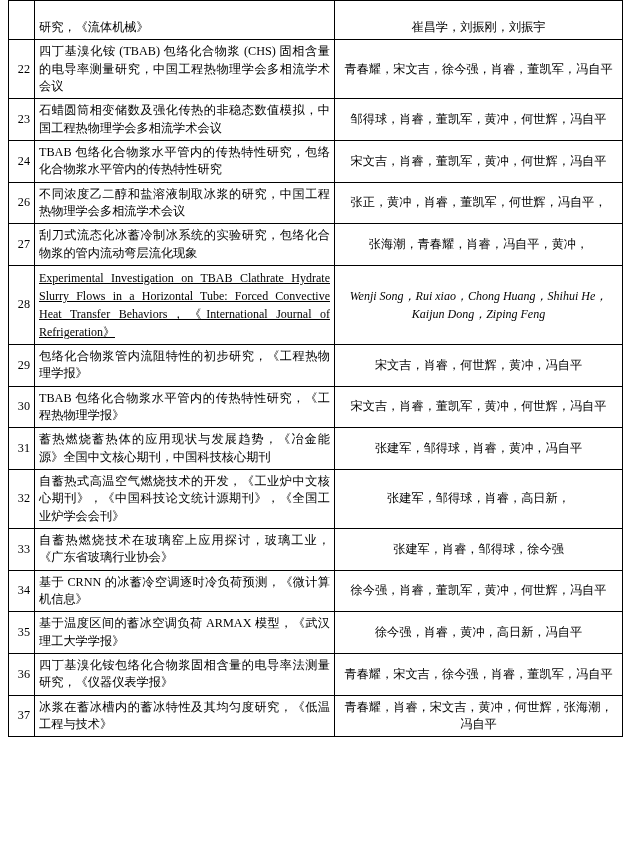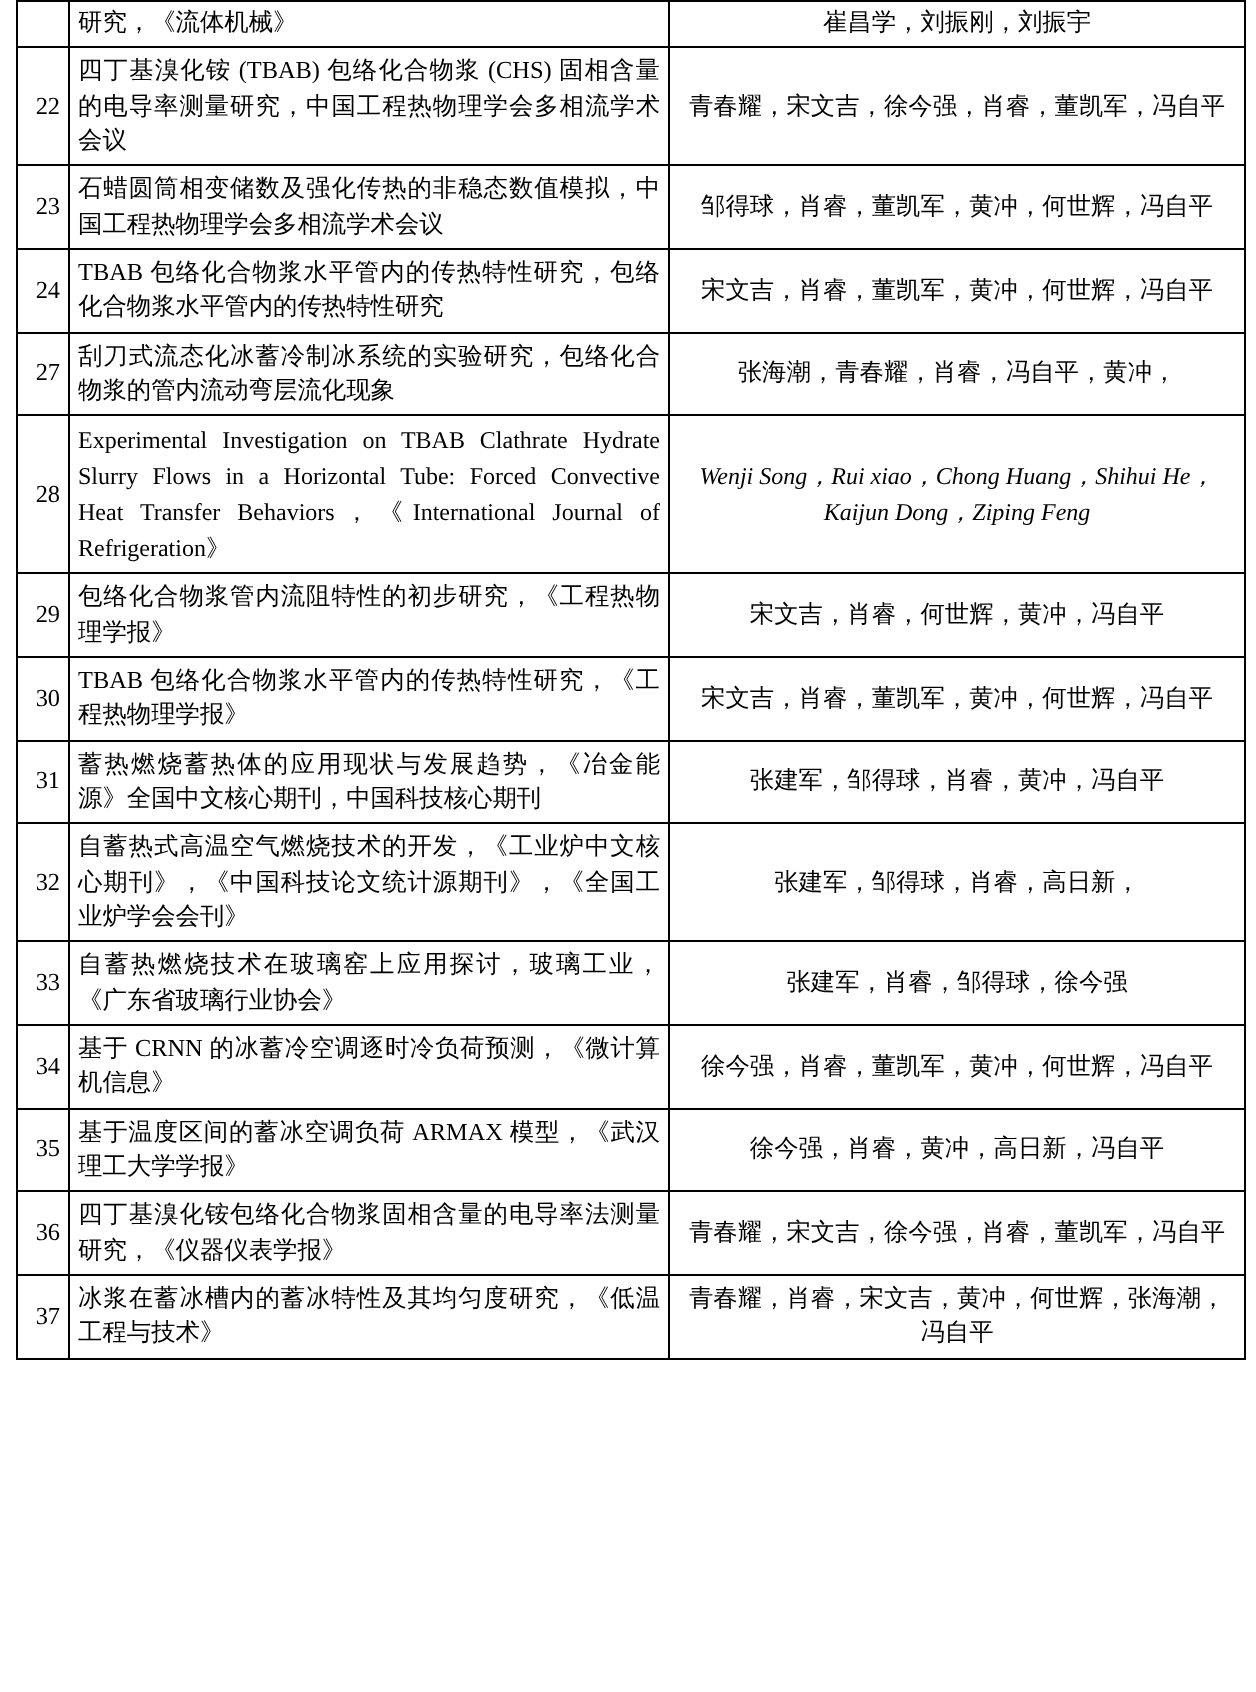--- a/index.html
+++ b/index.html
@@ -47,34 +47,35 @@
     text-justify: inter-ideograph;
   }
   td.authors {
     width: 288px;
     text-align: center;
   }
   .justify-en {
     text-align: justify;
     text-justify: inter-word;
     word-spacing: 0.5px;
+    text-decoration: underline;
   }
   .row-en td.title {
     font-family: "Liberation Serif", "DejaVu Serif", serif;
     font-size: 12px;
     line-height: 1.5;
   }
   .row-en td.authors {
     font-size: 12px;
     line-height: 1.5;
     font-style: italic;
   }
   
   tr.first-row td {
-    padding-top: 2px;
+    padding-top: 18px;
     padding-bottom: 3px;
   }
 </style>
 </head>
 <body>
 
 <div id="sheet">
   <table class="pubs">
     <tbody>
 
@@ -96,20 +97,25 @@
         <td class="authors">邹得球，肖睿，董凯军，黄冲，何世辉，冯自平</td>
       </tr>
 
       <tr>
         <td class="num">24</td>
         <td class="title">TBAB 包络化合物浆水平管内的传热特性研究，包络化合物浆水平管内的传热特性研究</td>
         <td class="authors">宋文吉，肖睿，董凯军，黄冲，何世辉，冯自平</td>
       </tr>
 
 
+      <tr>
+        <td class="num">26</td>
+        <td class="title">不同浓度乙二醇和盐溶液制取冰浆的研究，中国工程热物理学会多相流学术会议</td>
+        <td class="authors">张正，黄冲，肖睿，董凯军，何世辉，冯自平，</td>
+      </tr>
 
       <tr>
         <td class="num">27</td>
         <td class="title">刮刀式流态化冰蓄冷制冰系统的实验研究，包络化合物浆的管内流动弯层流化现象</td>
         <td class="authors">张海潮，青春耀，肖睿，冯自平，黄冲，</td>
       </tr>
 
       <tr class="row-en">
         <td class="num">28</td>
         <td class="title justify-en">Experimental Investigation on TBAB Clathrate Hydrate Slurry Flows in a Horizontal Tube: Forced Convective Heat Transfer Behaviors，《International Journal of Refrigeration》</td>

